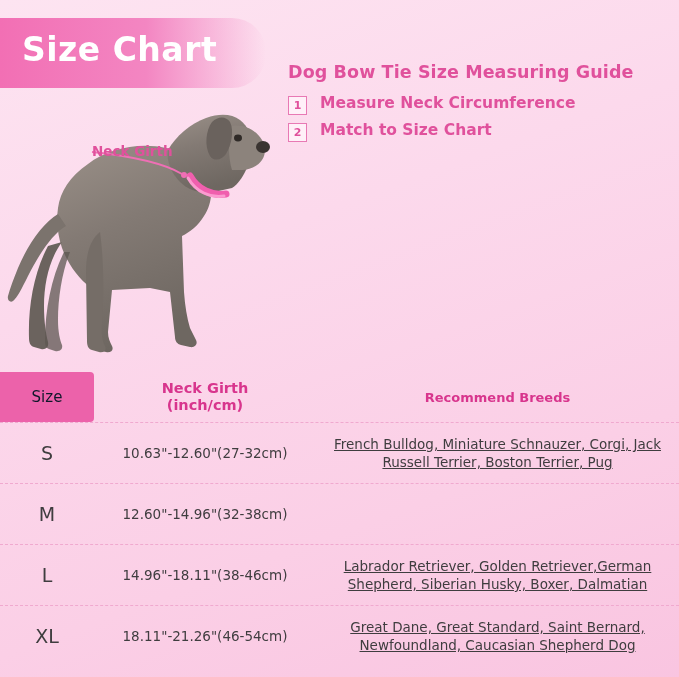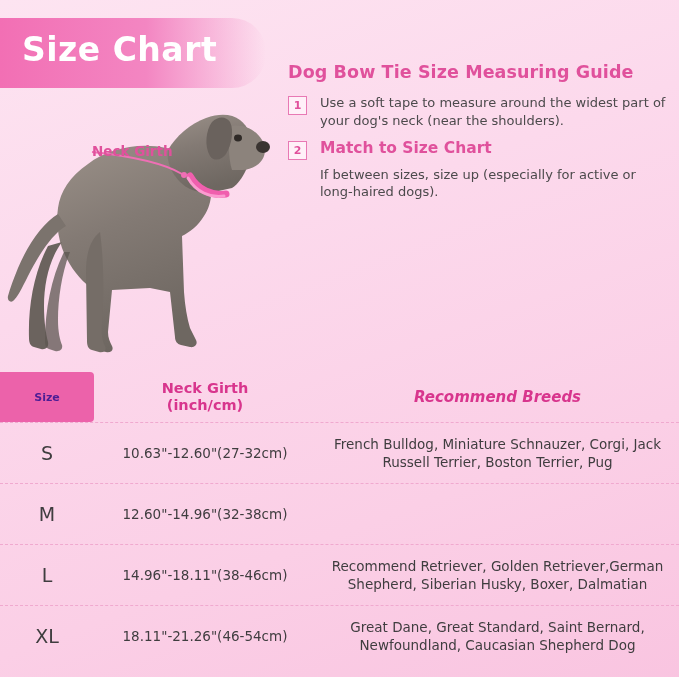--- a/index.html
+++ b/index.html
@@ -127,23 +127,23 @@
     width: 679px;
   }
   .thead {
     display: flex;
     align-items: stretch;
     height: 50px;
   }
   .th-size {
     width: 94px;
     background: #ec62aa;
-    color: #4c1d95;
-    font-size: 11px;
-    font-weight: bold;
+    color: #0f172a;
+    font-size: 15px;
+    font-weight: normal;
     display: flex;
     align-items: center;
     justify-content: center;
     font-family: "DejaVu Sans", sans-serif;
     border-top-right-radius: 4px;
     border-bottom-right-radius: 4px;
   }
   .th-girth {
     width: 222px;
     color: #d8358d;
@@ -152,27 +152,26 @@
     display: flex;
     flex-direction: column;
     align-items: center;
     justify-content: center;
     line-height: 1.15;
     font-family: "DejaVu Sans", sans-serif;
   }
   .th-breeds {
     flex: 1;
     color: #d8358d;
-    font-size: 15px;
+    font-size: 13px;
     font-weight: bold;
     display: flex;
     align-items: center;
     justify-content: center;
     font-family: "DejaVu Sans", sans-serif;
-    font-style: italic;
   }
   .row {
     display: flex;
     align-items: center;
     height: 60px;
     border-top: 1.5px dashed #f0a9cf;
   }
   .row:first-of-type {
     border-top: none;
   }
@@ -191,20 +190,21 @@
     font-family: "DejaVu Sans", sans-serif;
   }
   .c-breeds {
     flex: 1;
     text-align: center;
     font-size: 13.5px;
     line-height: 1.35;
     color: #3f3d3f;
     padding: 0 12px;
     font-family: "DejaVu Sans", sans-serif;
+    text-decoration: underline;
   }
 </style>
 </head>
 <body>
 
 <div class="page">
 
   <div class="title-plate"></div>
   <div class="title-text">Size Chart</div>
 
@@ -265,28 +265,27 @@
       <circle cx="184" cy="83" r="3" fill="#ef6fb5"></circle>
     </svg>
   </div>
   <div class="neck-label">Neck Girth</div>
 
   <div class="guide">
     <div class="guide-title">Dog Bow Tie Size Measuring Guide</div>
 
     <div class="step">
       <div class="step-num">1</div>
-      <div class="step-body">Use a soft tape to measure around the widest part of your dog's neck (near the shoulders).</div>
+      <div class="step-head">Measure Neck Circumference</div>
     </div>
 
     <div class="step">
       <div class="step-num">2</div>
       <div class="step-head">Match to Size Chart</div>
     </div>
-    <div class="step-extra">If between sizes, size up (especially for active or long-haired dogs).</div>
   </div>
 
   <div class="table">
     <div class="thead">
       <div class="th-size">Size</div>
       <div class="th-girth">
         <span>Neck Girth</span>
         <span>(inch/cm)</span>
       </div>
       <div class="th-breeds">Recommend Breeds</div>
@@ -297,21 +296,21 @@
       <div class="c-girth">10.63"-12.60"(27-32cm)</div>
       <div class="c-breeds">French Bulldog, Miniature Schnauzer, Corgi, Jack Russell Terrier, Boston Terrier, Pug</div>
     </div>
     <div class="row">
       <div class="c-size">M</div>
       <div class="c-girth">12.60"-14.96"(32-38cm)</div>
     </div>
     <div class="row">
       <div class="c-size">L</div>
       <div class="c-girth">14.96"-18.11"(38-46cm)</div>
-      <div class="c-breeds">Recommend Retriever, Golden Retriever,German Shepherd, Siberian Husky, Boxer, Dalmatian</div>
+      <div class="c-breeds">Labrador Retriever, Golden Retriever,German Shepherd, Siberian Husky, Boxer, Dalmatian</div>
     </div>
     <div class="row">
       <div class="c-size">XL</div>
       <div class="c-girth">18.11"-21.26"(46-54cm)</div>
       <div class="c-breeds">Great Dane, Great Standard, Saint Bernard, Newfoundland, Caucasian Shepherd Dog</div>
     </div>
   </div>
 
 </div>
 

